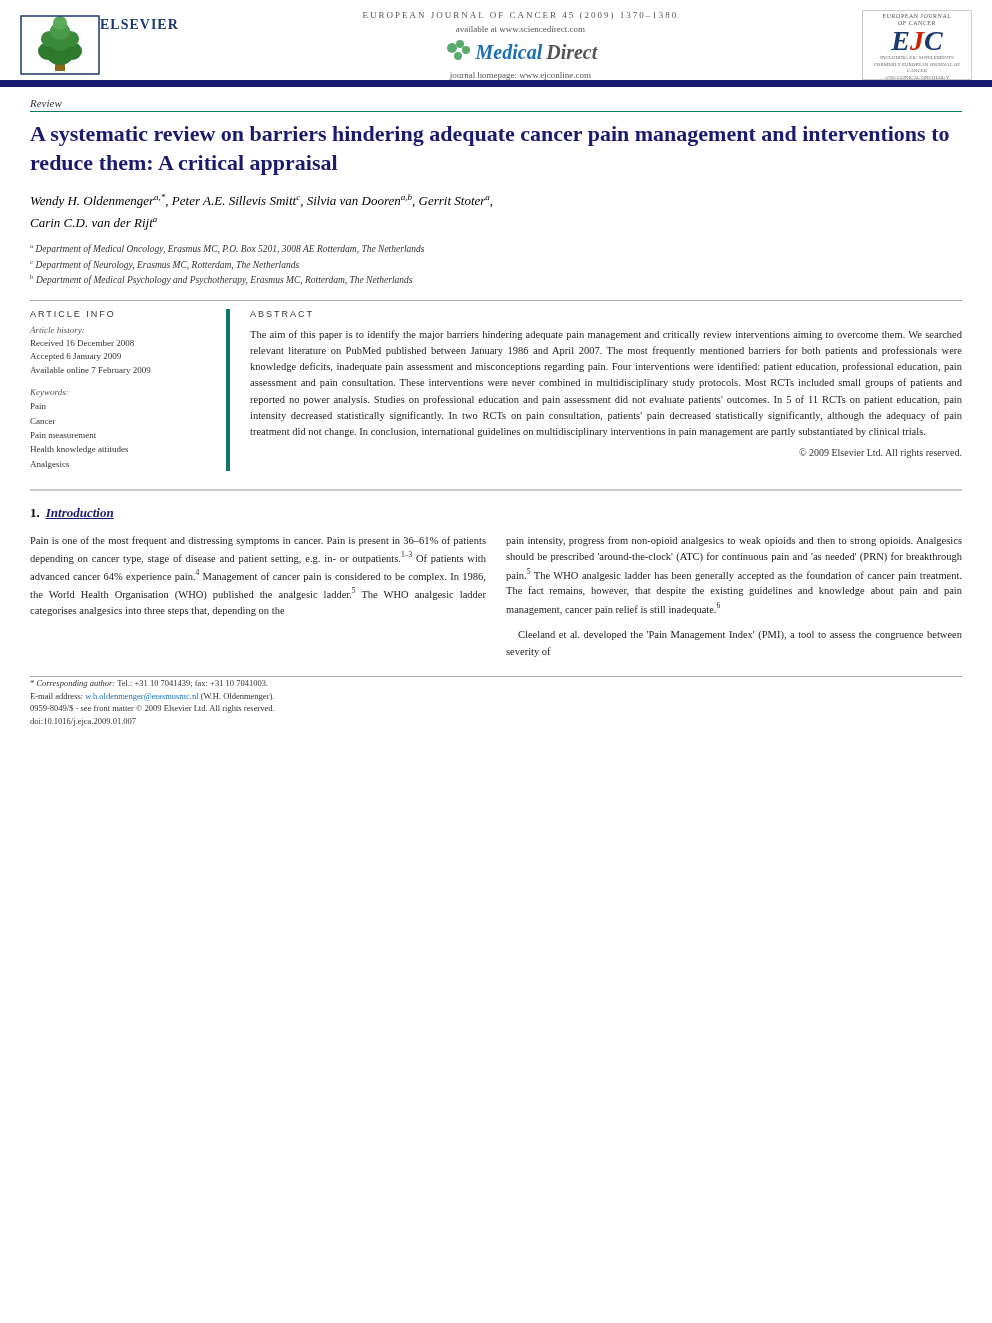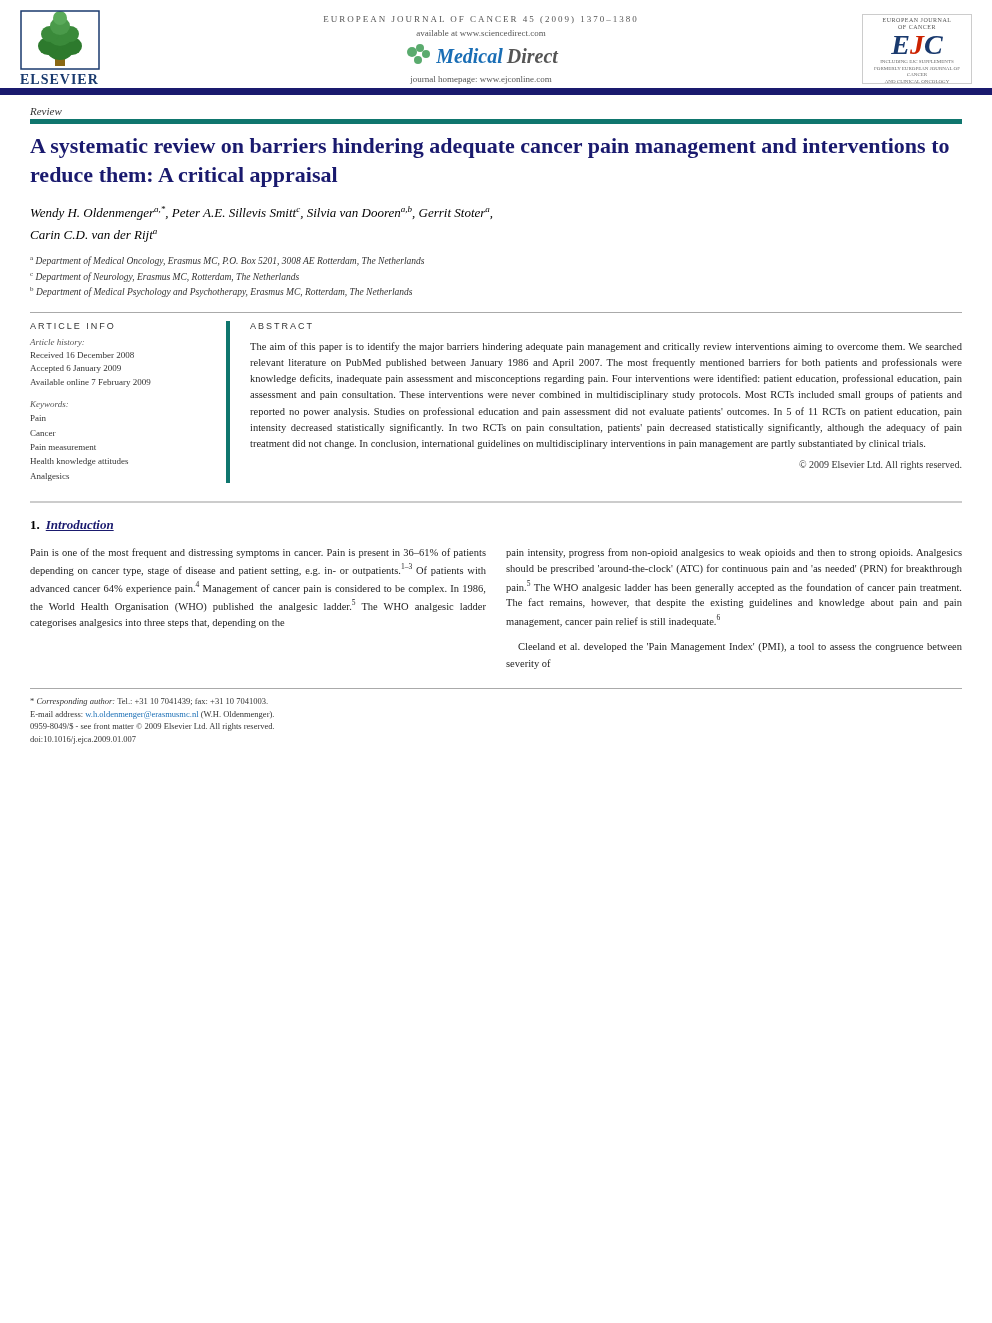--- a/index.html
+++ b/index.html
@@ -26,21 +26,21 @@
     }
     .journal-title-top {
       font-size: 9px;
       letter-spacing: 2px;
       color: #555;
       text-transform: uppercase;
       margin-bottom: 4px;
     }
     .elsevier-logo {
       display: flex;
-      flex-direction: column;
+      flex-direction: row;
       align-items: flex-start;
     }
     .elsevier-tree {
       width: 80px;
       height: 60px;
     }
     .elsevier-text {
       font-size: 14px;
       font-weight: bold;
       color: #1a3a6e;
@@ -106,21 +106,21 @@
     
     .article-body {
       padding: 10px 30px;
     }
 
     .section-label {
       font-size: 11px;
       font-style: italic;
       color: #333;
       margin-bottom: 6px;
-      border-bottom: 5px solid #0f766e;
+      border-bottom: 1px solid #0f766e;
       padding-bottom: 2px;
     }
 
     .article-title {
       font-size: 22px;
       font-weight: bold;
       color: #1a1a6e;
       line-height: 1.3;
       margin: 8px 0 12px 0;
     }
@@ -255,21 +255,20 @@
       text-align: justify;
     }
     .body-text sup {
       font-size: 7.5px;
     }
 
     
     .footnote-divider {
       border-top: 1px solid #aaa;
       margin-top: 16px;
-      padding-top: 6px;
     }
     .footnote-text {
       font-size: 8.5px;
       color: #333;
       line-height: 1.5;
     }
     .footnote-text a, .footnote-link {
       color: #1a6eb5;
       text-decoration: none;
     }

